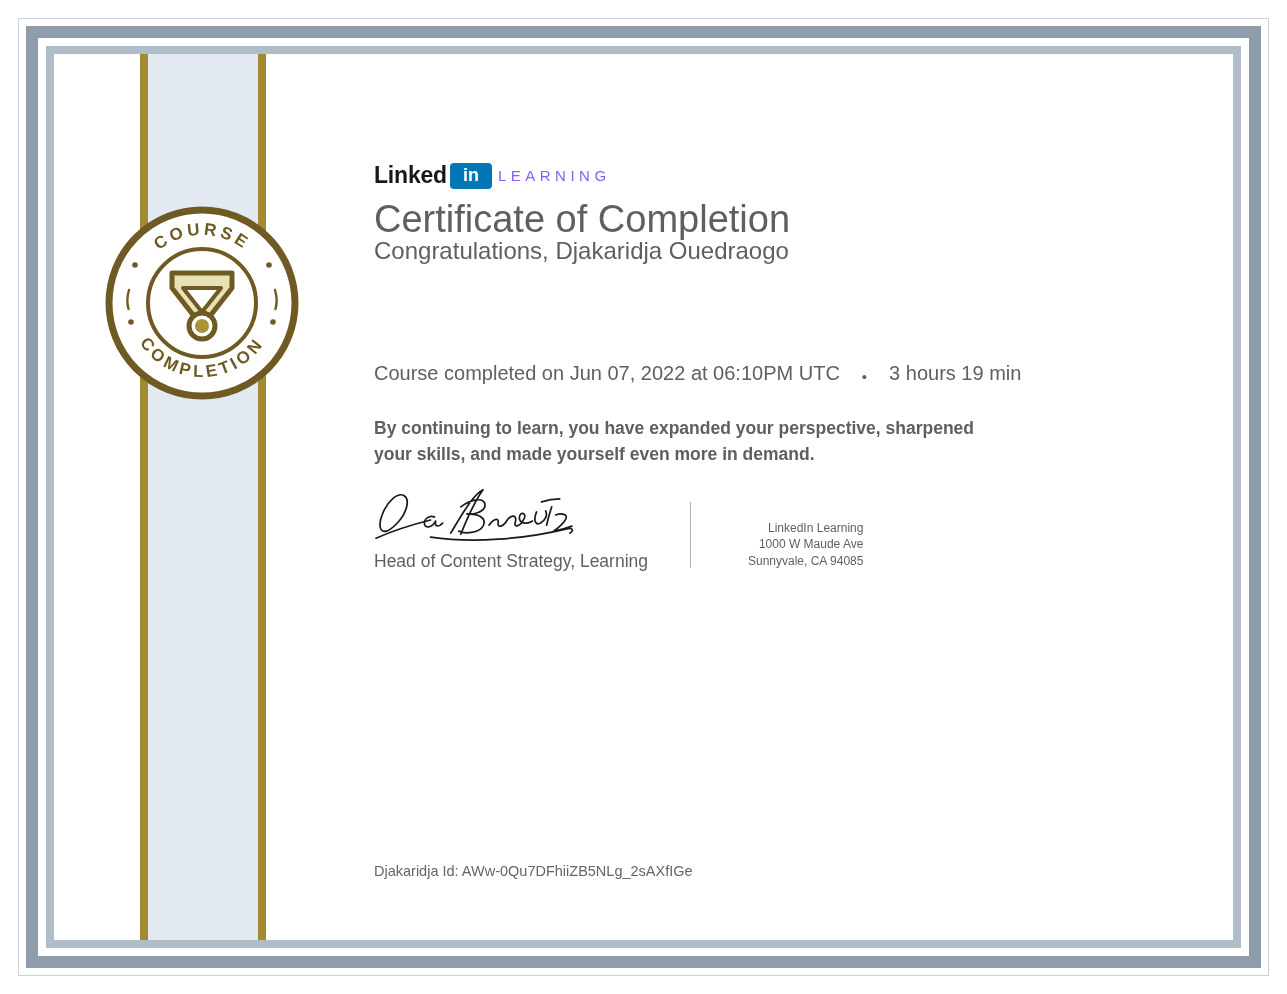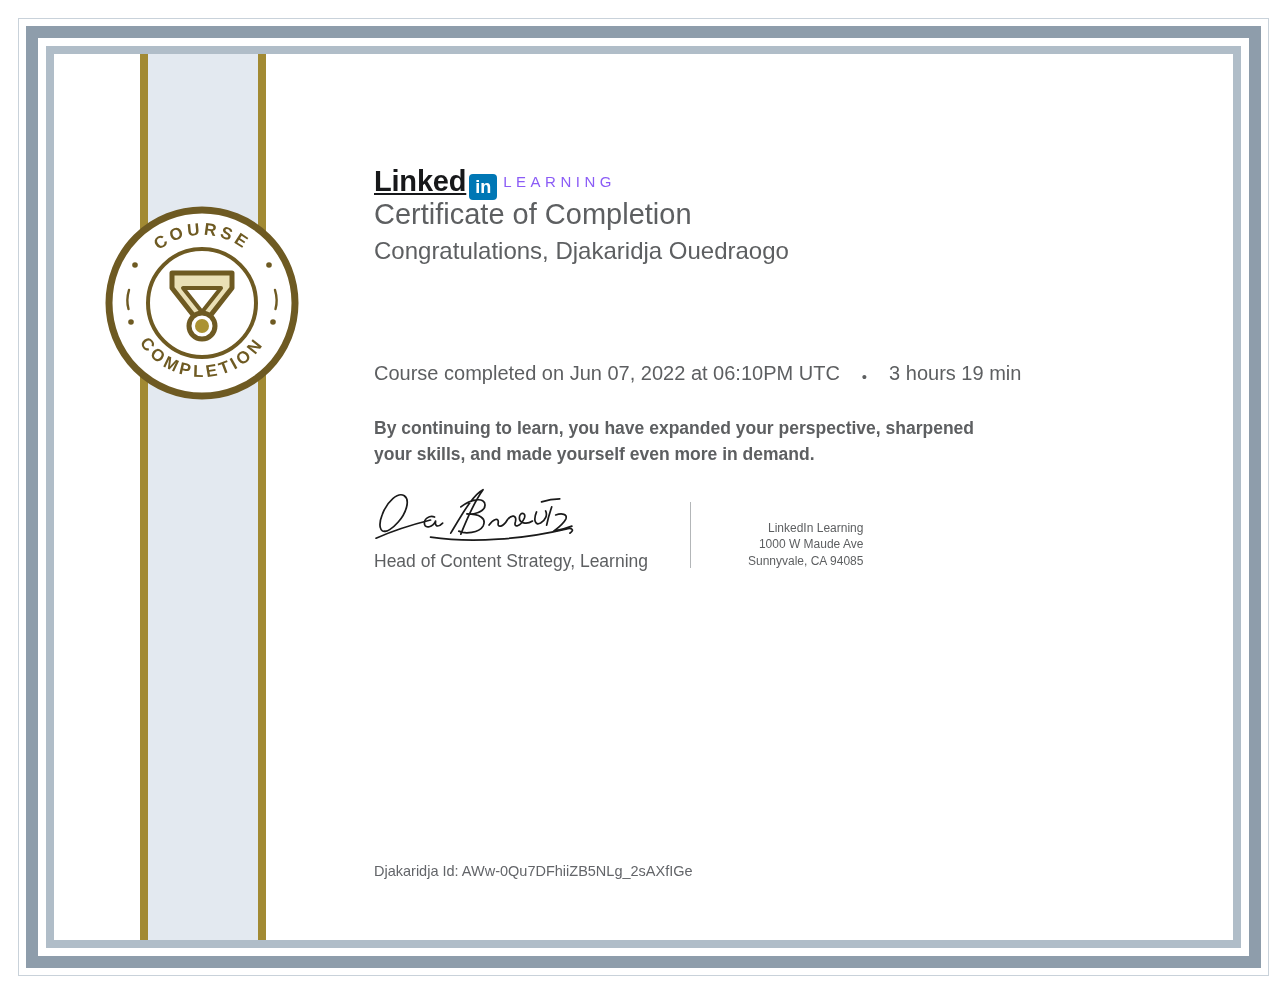--- a/index.html
+++ b/index.html
@@ -32,26 +32,26 @@
   .stripe.left{left:140px;}
   .stripe.right{left:258px;}
 
   
   .badge{position:absolute;left:102px;top:203px;width:200px;height:200px;}
   .badge-arc{font-family:"Liberation Sans","DejaVu Sans",sans-serif;font-size:17px;font-weight:700;letter-spacing:3.5px;fill:var(--gold-dark);}
 
   
   .abs{position:absolute;}
   .logo-row{left:374px;top:162px;display:flex;align-items:center;}
-  .logo-linked{font-size:29px;font-weight:800;color:#17181a;letter-spacing:-0.2px;text-decoration:underline;}
-  .logo-in{width:28px;height:26px;margin-left:3px;background:var(--linkedin-blue);color:#fff;
-           border-radius:4px;font-size:18px;font-weight:800;display:flex;align-items:center;justify-content:center;margin-top:12px;}
+  .logo-linked{font-size:23px;font-weight:800;color:#17181a;letter-spacing:-0.2px;}
+  .logo-in{width:42px;height:26px;margin-left:3px;background:var(--linkedin-blue);color:#fff;
+           border-radius:4px;font-size:18px;font-weight:800;display:flex;align-items:center;justify-content:center;}
   .logo-learning{margin-left:6px;font-size:15px;letter-spacing:4.5px;color:#8b5cf6;font-weight:500;}
 
-  .heading{left:374px;top:198px;font-size:29px;color:var(--text-gray);}
+  .heading{left:374px;top:198px;font-size:38px;color:var(--text-gray);}
   .greeting{left:374px;top:237px;font-size:24px;color:var(--text-gray);}
   .course-title{left:374px;top:316px;font-size:31px;font-weight:700;color:var(--text-dark);letter-spacing:-0.2px;}
   .completed-row{left:374px;top:362px;display:flex;align-items:flex-end;font-size:20px;color:var(--text-gray);}
   .completed-sep{margin:0 22px;font-size:15px;color:var(--text-gray);}
   .message{left:374px;top:415px;width:636px;font-size:17.5px;line-height:1.5;color:var(--text-gray);font-weight:bold;}
 
   .signature-svg{left:372px;top:486px;}
   .signer-title{left:374px;top:551px;font-size:17.5px;color:var(--text-gray);}
   .divider-v{left:690px;top:502px;width:1px;height:66px;background:#b3b6b8;}
   .issuer{left:748px;top:520px;font-size:12px;line-height:1.37;color:var(--text-gray);text-align:right;}

